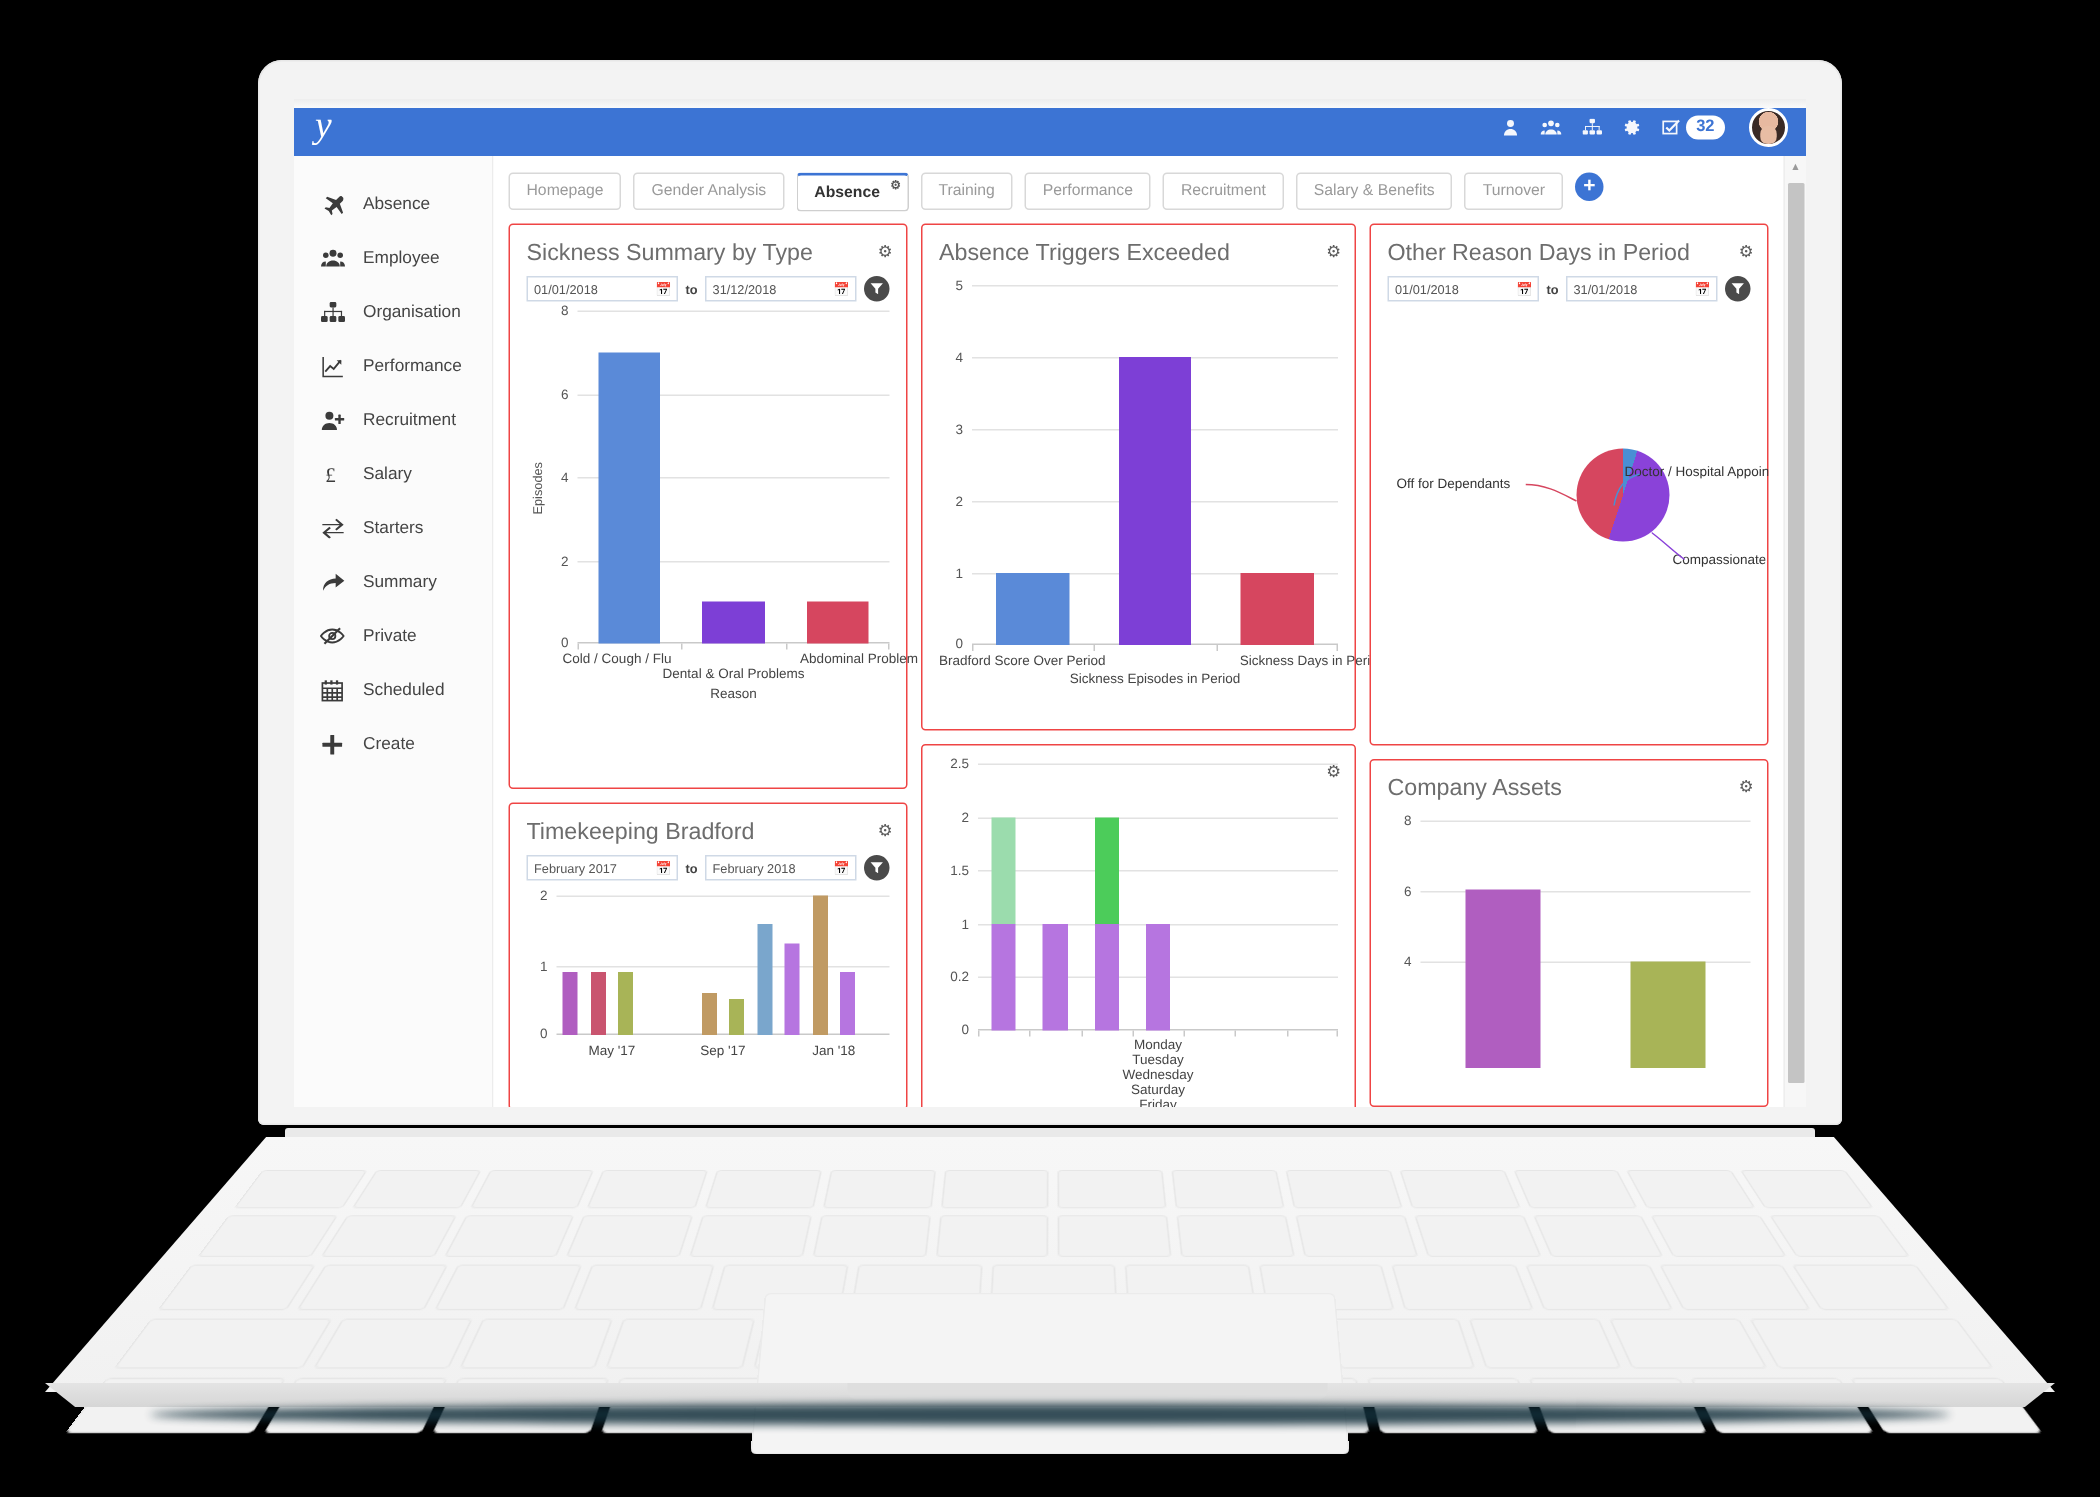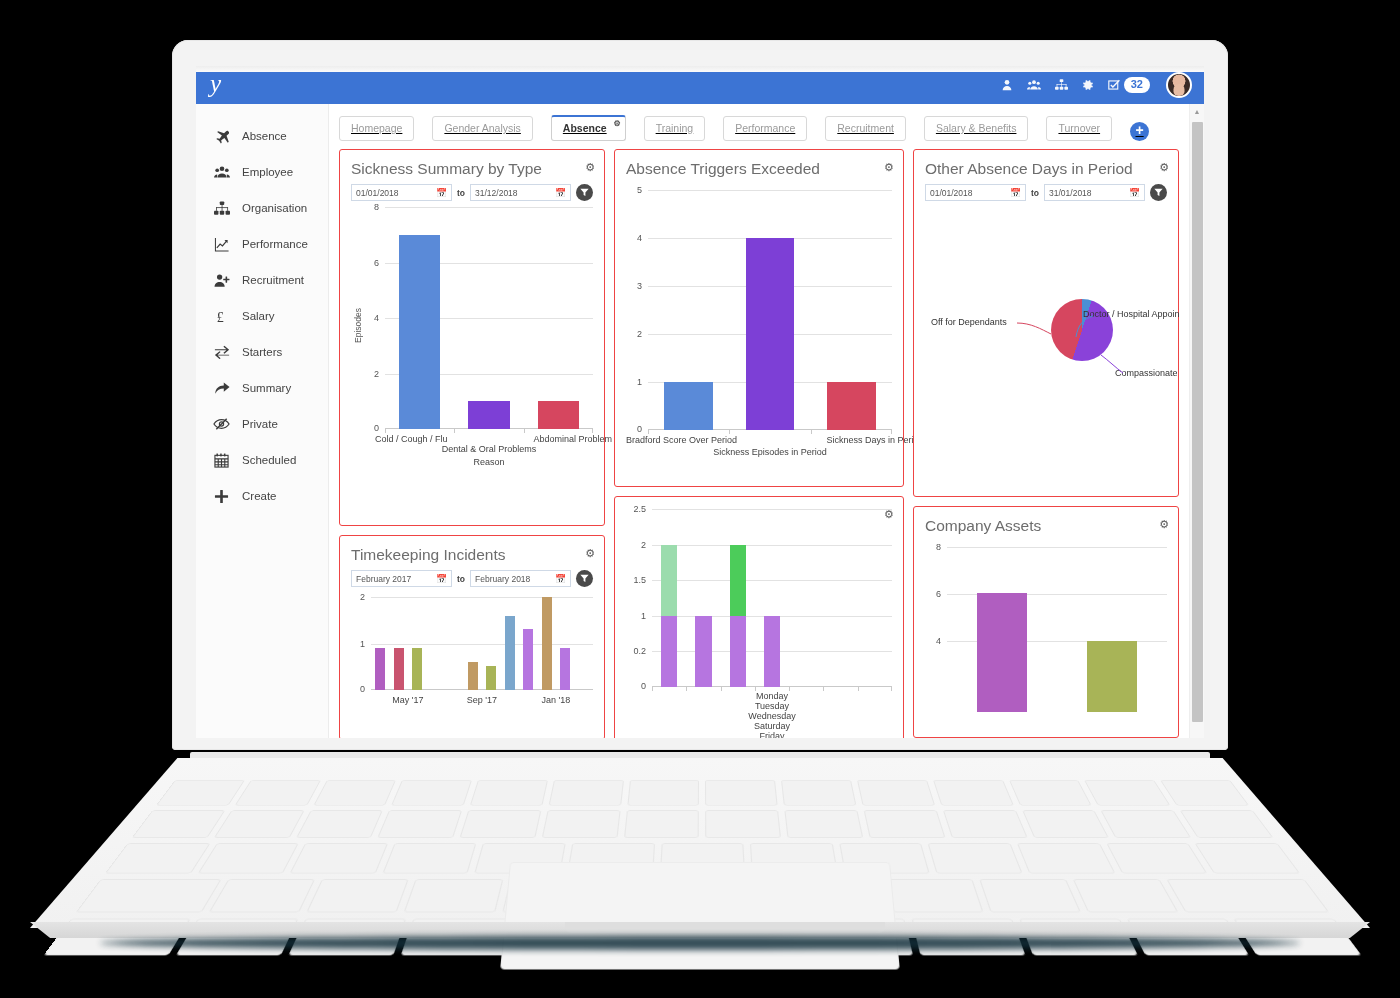--- a/index.html
+++ b/index.html
@@ -137,21 +137,21 @@
   .scroll-up {
     height: 15px; display: flex; align-items: center; justify-content: center;
     font-size: 7px; color: #9a9a9a;
   }
   .scroll-thumb {
     position: absolute; left: 2px; top: 18px; width: 11px; height: 600px;
     background: #c4c4c4; border-radius: 1px;
   }
 
   
-  .tabs { display: flex; align-items: flex-end; gap: 18px; padding: 3px 0 8px; text-decoration: underline; }
+  .tabs { display: flex; align-items: flex-start; gap: 8px; padding: 3px 0 8px; }
   .tab {
     border: 1px solid #d8d8d8; background: #fff; border-radius: 3px;
     font-size: 10.5px; color: #9a9a9a; padding: 5px 11px 6px; white-space: nowrap;
   }
   .tab.active {
     color: #333; font-weight: bold; border-color: #cfcfcf;
     border-top: 2px solid #3c74d4; padding-right: 18px; position: relative;
   }
   .tab.active .tgear {
     position: absolute; right: 4px; top: 2px; font-size: 8px; color: #555;
@@ -497,21 +497,21 @@
                       <div class="xlab" style="margin-left:-14px;">Cold / Cough / Flu</div>
                       <div class="xlab"></div>
                       <div class="xlab" style="margin-right:-20px;">Abdominal Problem</div>
                     </div>
                     <div class="xtitle" style="padding-top:0;">Dental &amp; Oral Problems</div>
                     <div class="xtitle" style="padding-top:3px;">Reason</div>
                   </div>
                 </div>
 
                 <div class="card" style="height:205px; overflow:hidden;">
-                  <div class="card-title">Timekeeping Incidents</div>
+                  <div class="card-title">Timekeeping Bradford</div>
                   <span class="gear">⚙</span>
 
                   <div class="daterow">
                     <div class="dfield">
                       <span>February 2017</span>
                       <span class="cal">📅</span>
                     </div>
                     <span class="dto">to</span>
                     <div class="dfield">
                       <span>February 2018</span>
@@ -698,21 +698,21 @@
                       <div class="xlab">Saturday</div>
                       <div class="xlab">Sunday</div>
                     </div>
                   </div>
                 </div>
               </div>
 
               <div class="col c3">
 
                 <div class="card" style="height:348px;">
-                  <div class="card-title">Other Absence Days in Period</div>
+                  <div class="card-title">Other Reason Days in Period</div>
                   <span class="gear">⚙</span>
 
                   <div class="daterow">
                     <div class="dfield">
                       <span>01/01/2018</span>
                       <span class="cal">📅</span>
                     </div>
                     <span class="dto">to</span>
                     <div class="dfield">
                       <span>31/01/2018</span>

